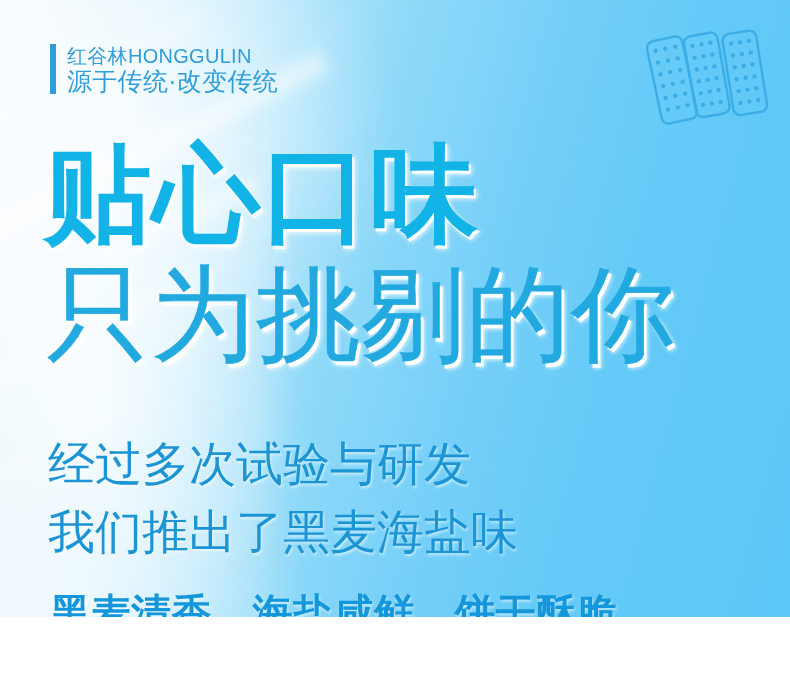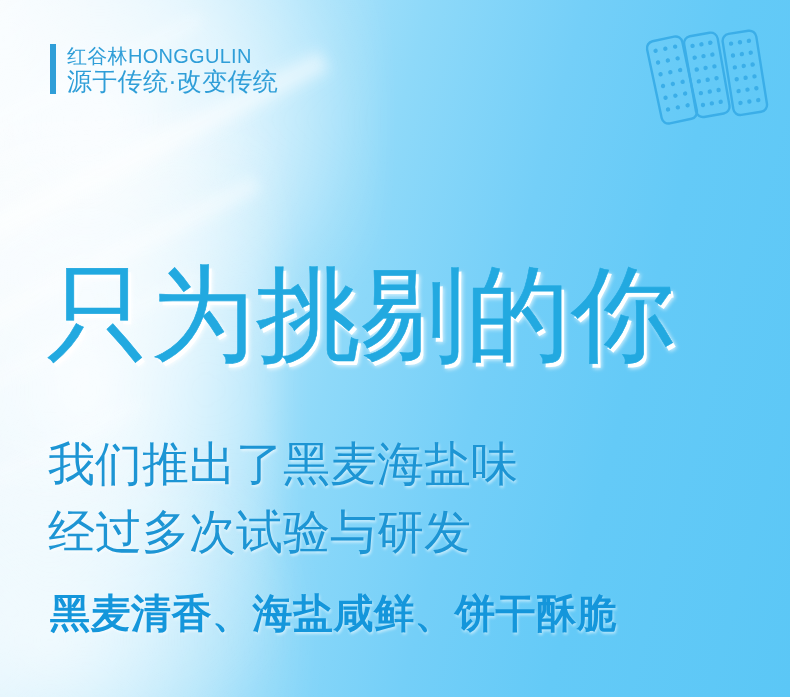--- a/index.html
+++ b/index.html
@@ -3,21 +3,21 @@
 <meta charset="utf-8">
 <style>
   html, body {
     margin: 0;
     padding: 0;
     background: #ffffff;
   }
   #poster {
     position: relative;
     width: 790px;
-    height: 697px;
+    height: 617px;
     overflow: hidden;
     font-family: "Liberation Sans", "DejaVu Sans", sans-serif;
     
     background:
       linear-gradient(105deg,
         #f4fbfe 0%,
         #e6f5fd 8%,
         #cfeefc 18%,
         #aee4fb 30%,
         #8ed9f9 44%,
@@ -262,22 +262,23 @@
               <circle cx="118" cy="68" r="2.2"></circle>
             <circle cx="100" cy="80" r="2.2"></circle>
               <circle cx="109" cy="80" r="2.2"></circle>
               <circle cx="118" cy="80" r="2.2"></circle>
           </g>
         </g>
       </g>
     </svg>
   </div>
 
+  <div class="headline-1">贴心口味</div>
   <div class="headline-2">只为挑剔的你</div>
 
   <div class="subcopy">
+    <div>经过多次试验与研发</div>
     <div>我们推出了黑麦海盐味</div>
-    <div>经过多次试验与研发</div>
   </div>
 
   <div class="tagline">黑麦清香、海盐咸鲜、饼干酥脆</div>
 
 </div>
 
 </body></html>

